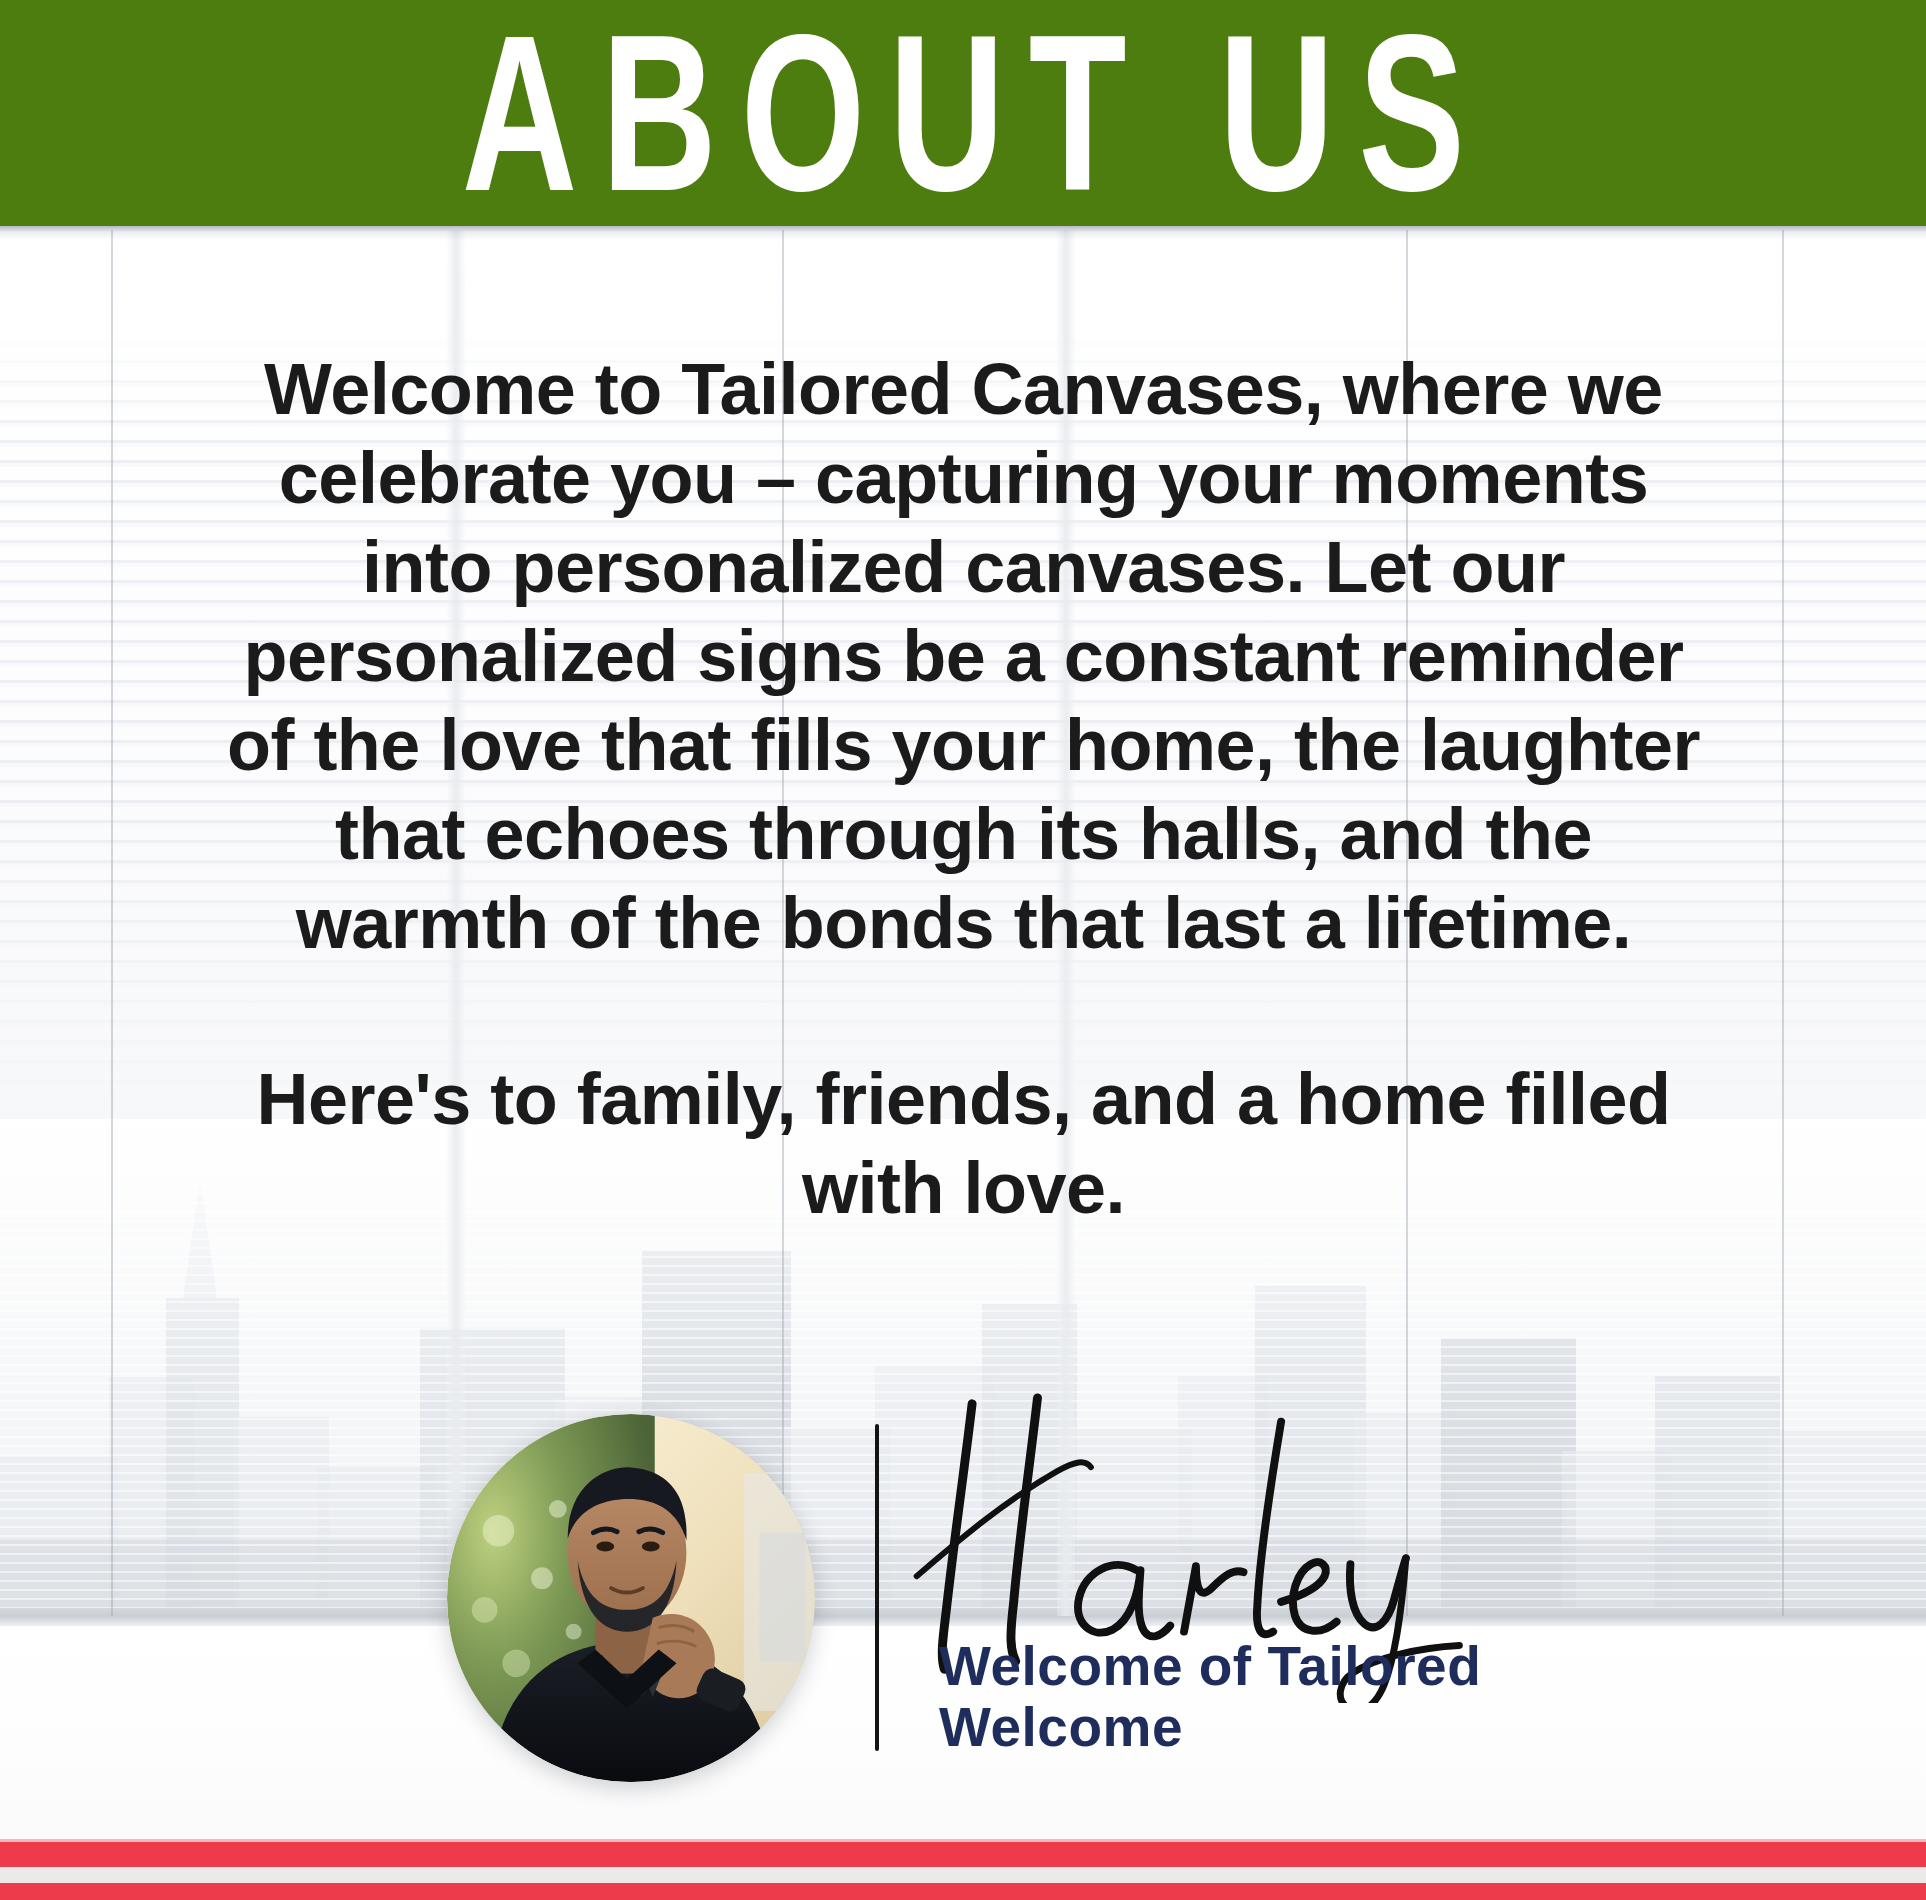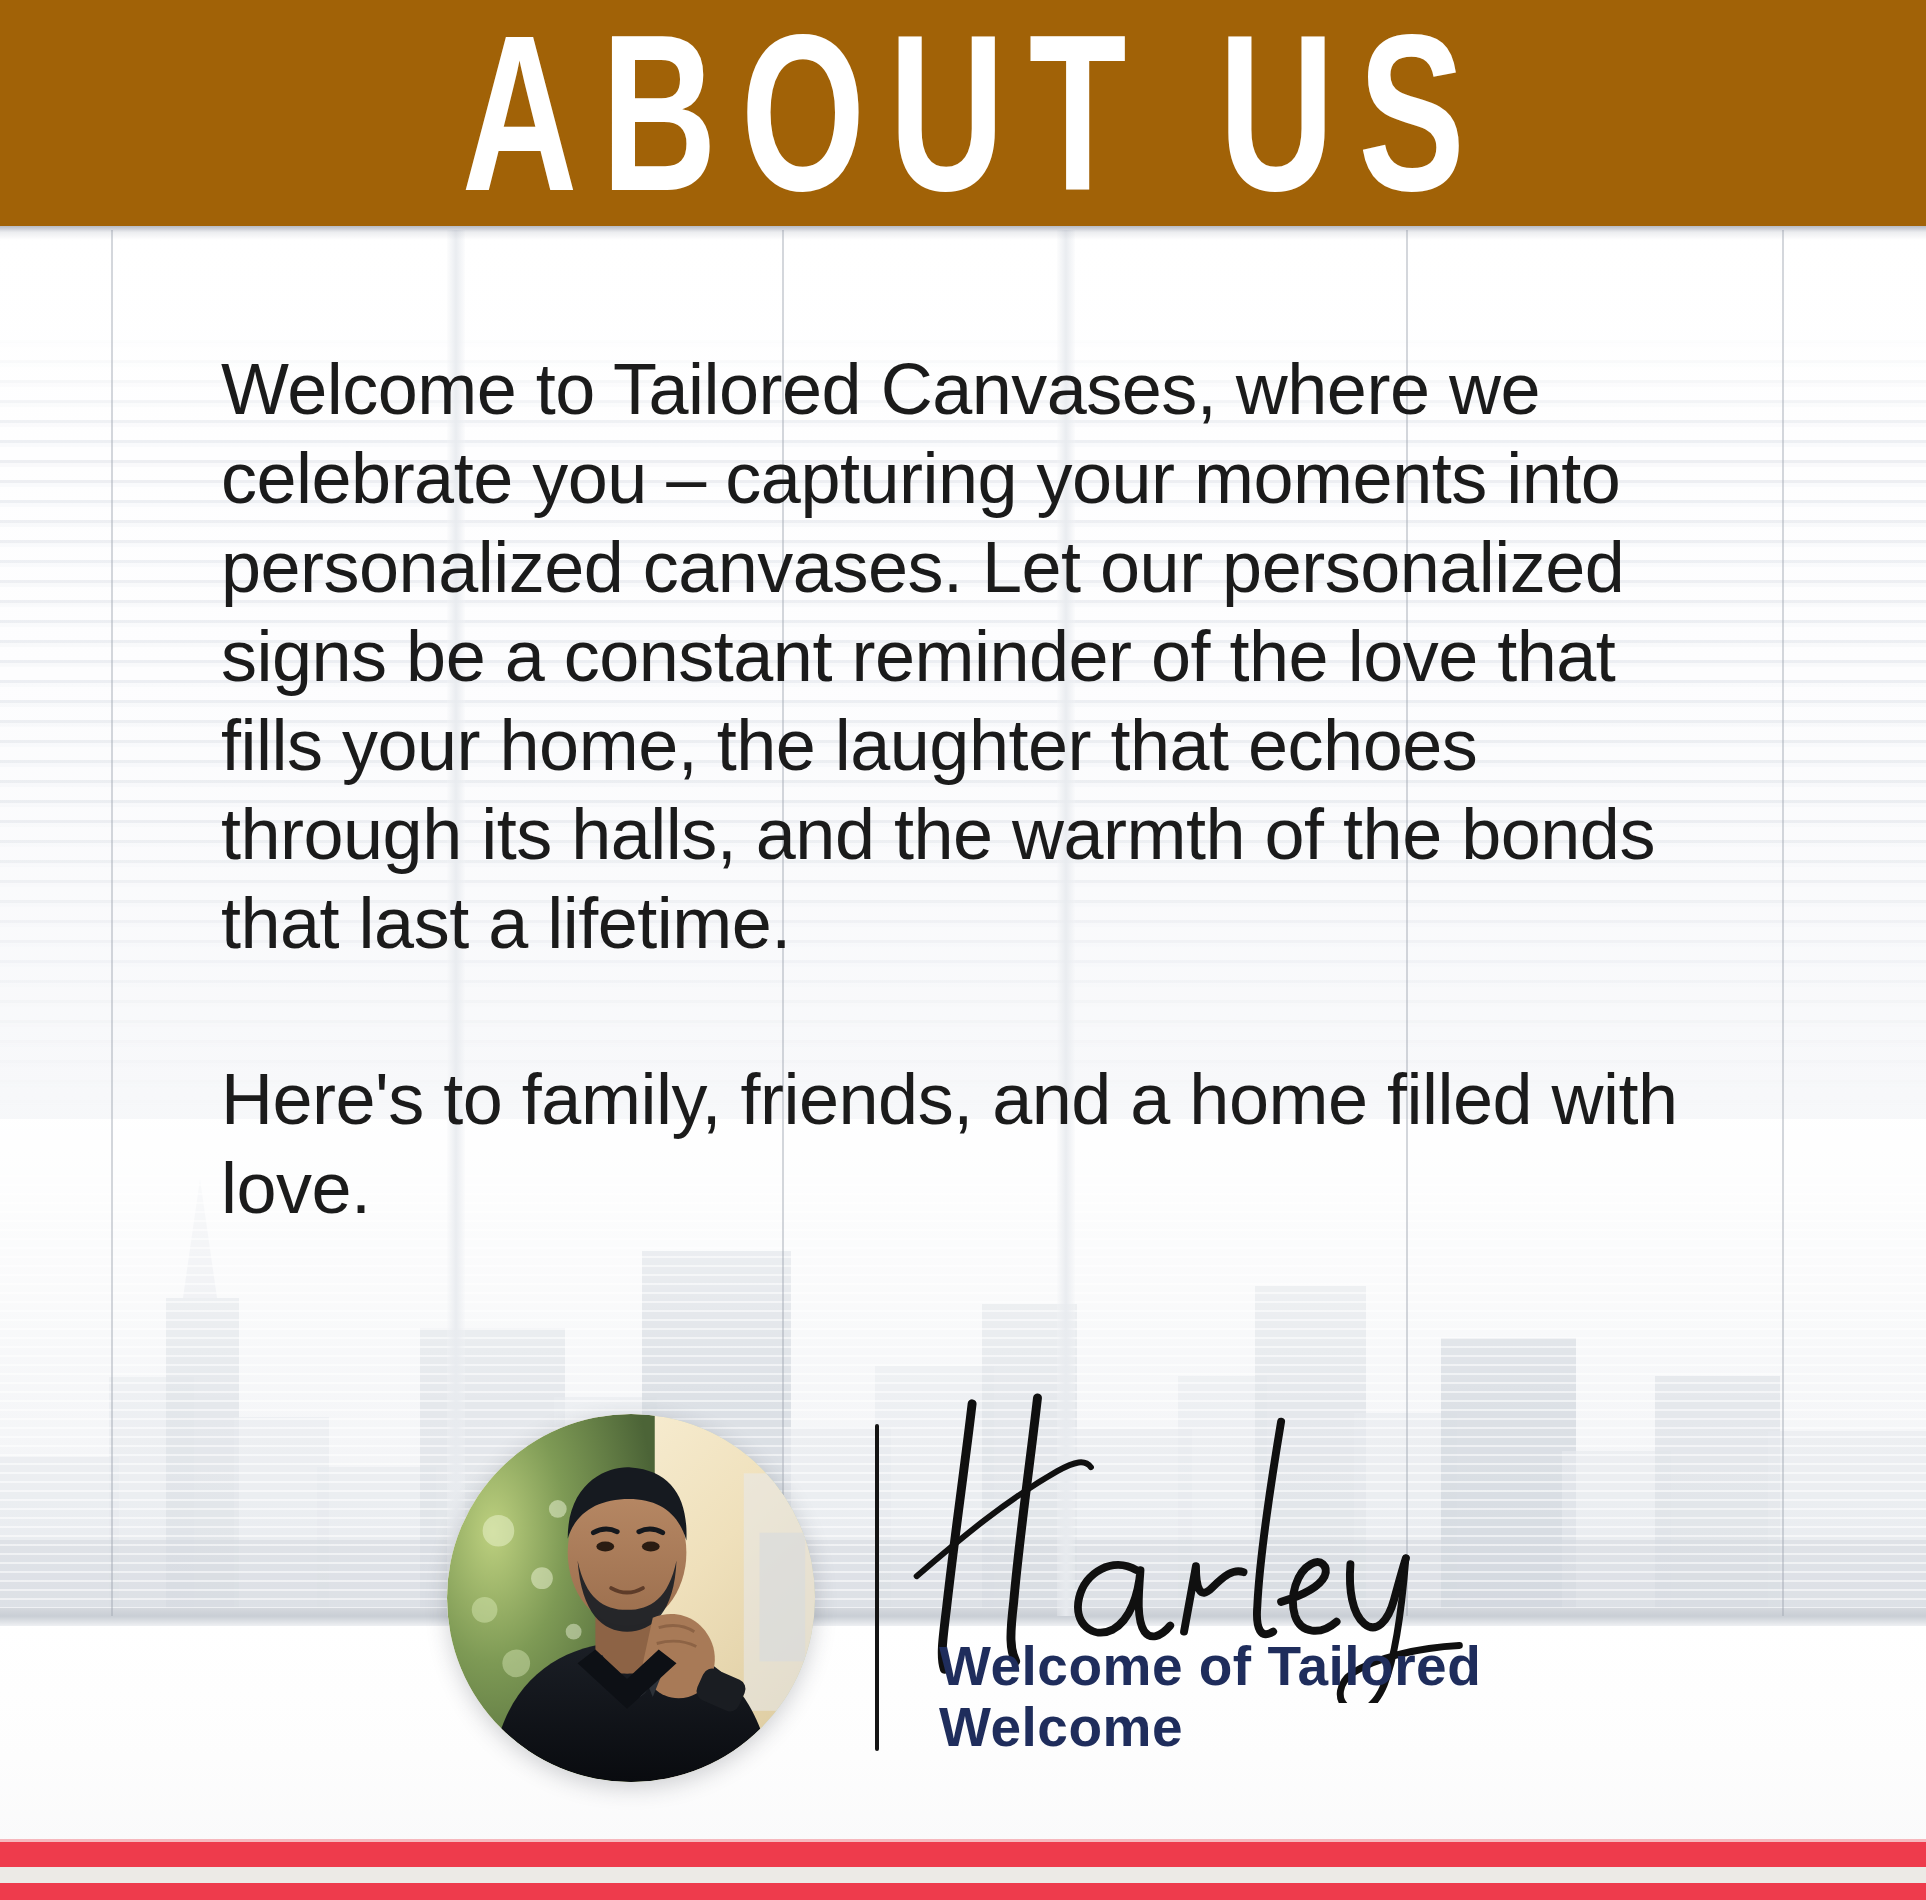--- a/index.html
+++ b/index.html
@@ -77,21 +77,21 @@
   }
 
   
   .mullion{position:absolute;top:230px;height:1386px;}
   .mullion.thin{width:2px;background:rgba(160,167,178,.45);}
   .mullion.wide{width:18px;background:linear-gradient(90deg,rgba(245,246,248,.25),rgba(232,235,239,.92),rgba(245,246,248,.25));}
 
   
   .header{
     position:absolute;left:0;top:0;width:1927px;height:226px;
-    background:#a16207;
+    background:#4d7c0f;
     display:flex;align-items:center;justify-content:center;
   }
   .header-title{
     color:#ffffff;
     font-family:"Liberation Sans", sans-serif;
     font-weight:700;
     font-size:174px;
     letter-spacing:26px;
     line-height:1;
     transform:scaleY(1.28) scaleX(.92);
@@ -101,26 +101,26 @@
   }
   .header-shadow{
     position:absolute;left:0;top:226px;width:1927px;height:14px;
     background:linear-gradient(180deg,rgba(70,78,100,.38) 0%,rgba(150,156,170,.18) 45%,rgba(255,255,255,0) 100%);
   }
 
   
   .copy{
     position:absolute;left:50%;transform:translateX(-50%);
     top:345px;width:1485px;
-    text-align:left;
+    text-align:center;
     color:#1b1b1b;
     font-family:"Liberation Sans", sans-serif;
     font-size:72px;
     line-height:89px;
-    font-weight:400;
+    font-weight:700;
     letter-spacing:-0.5px;
   }
   .copy p{margin:0;}
   .copy .gap{height:87px;}
 
   
   .sig-row{
     position:absolute;left:0;top:1406px;width:1927px;height:416px;
   }
   .avatar{

